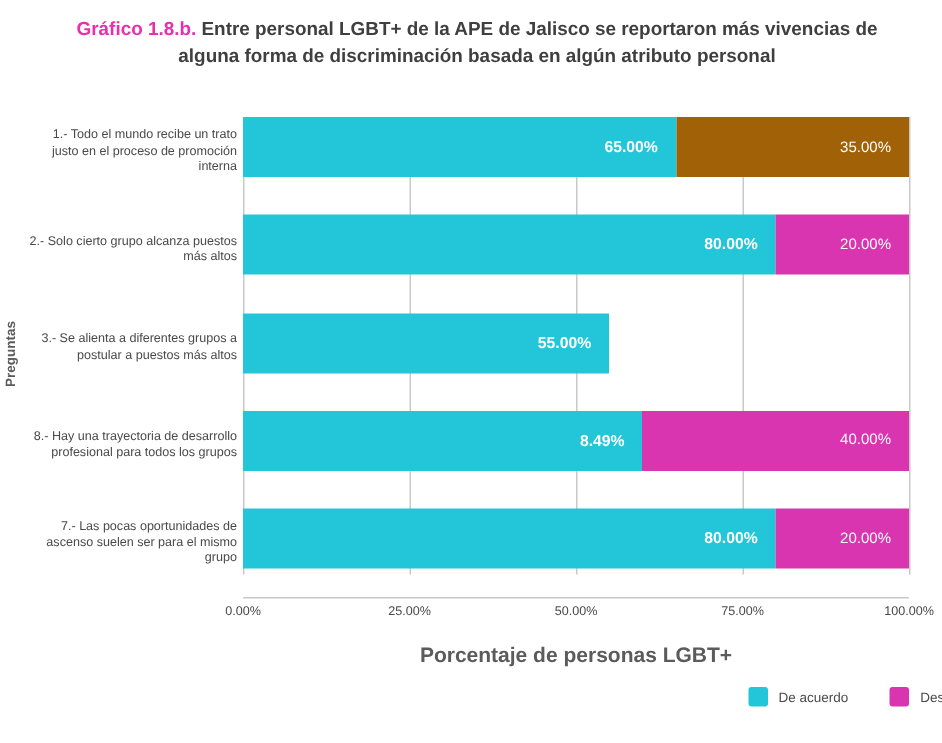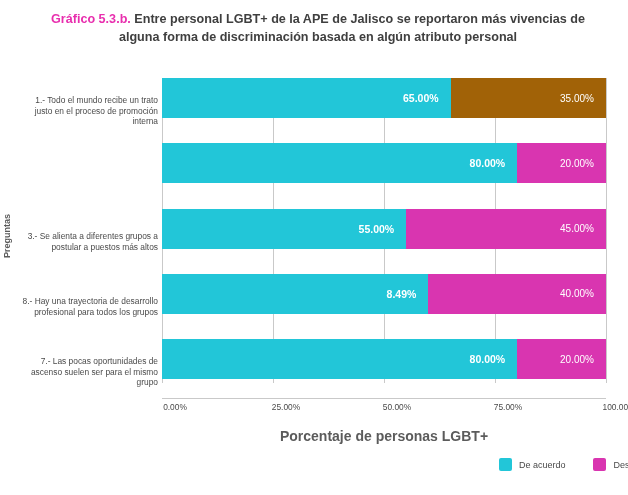--- a/index.html
+++ b/index.html
@@ -65,21 +65,20 @@
     height: 305px;
   }
   .cat-label {
     position: absolute;
     right: 0;
     width: 142px;
     text-align: right;
     font-size: 8.4px;
     line-height: 1.25;
     color: #4a4a4a;
-    margin-top: 11px;
   }
 
   .plot {
     position: absolute;
     left: 162px;
     top: 10px;
     width: 444px;
     height: 305px;
   }
   .gridline {
@@ -139,21 +138,20 @@
     width: 444px;
     height: 16px;
   }
   .x-tick {
     position: absolute;
     top: 0;
     transform: translateX(-50%);
     font-size: 8.4px;
     color: #4a4a4a;
     white-space: nowrap;
-    margin-left: 13px;
   }
   .axis-label-x {
     position: absolute;
     left: 162px;
     top: 428px;
     width: 444px;
     text-align: center;
     font-size: 14px;
     font-weight: bold;
     color: #5b5b5b;
@@ -185,27 +183,28 @@
     font-size: 9px;
     color: #4a4a4a;
   }
 </style>
 </head>
 <body>
 
 <div class="chart-root">
 
   <div class="title-block">
-    <span class="title-accent">Gráfico 5.3.b.</span><span> Entre personal LGBT+ de la APE de Jalisco se reportaron más vivencias de alguna forma de discriminación basada en algún atributo personal</span>
+    <span class="title-accent">Gráfico 1.8.b.</span><span> Entre personal LGBT+ de la APE de Jalisco se reportaron más vivencias de alguna forma de discriminación basada en algún atributo personal</span>
   </div>
 
   <div class="plot-wrap">
     <div class="axis-label-y">Preguntas</div>
     <div class="cat-labels">
         <div class="cat-label" style="top: 2px; height: 40px; display: flex; align-items: center; justify-content: flex-end;">1.- Todo el mundo recibe un trato justo en el proceso de promoción interna</div>
+        <div class="cat-label" style="top: 67.25px; height: 40px; display: flex; align-items: center; justify-content: flex-end;">2.- Solo cierto grupo alcanza puestos más altos</div>
         <div class="cat-label" style="top: 132.5px; height: 40px; display: flex; align-items: center; justify-content: flex-end;">3.- Se alienta a diferentes grupos a postular a puestos más altos</div>
         <div class="cat-label" style="top: 197.75px; height: 40px; display: flex; align-items: center; justify-content: flex-end;">8.- Hay una trayectoria de desarrollo profesional para todos los grupos</div>
         <div class="cat-label" style="top: 263px; height: 40px; display: flex; align-items: center; justify-content: flex-end;">7.- Las pocas oportunidades de ascenso suelen ser para el mismo grupo</div>
       </div>
     <div class="plot">
         <div class="gridline" style="left: 0%;"></div>
         <div class="gridline" style="left: 25%;"></div>
         <div class="gridline" style="left: 50%;"></div>
         <div class="gridline" style="left: 75%;"></div>
         <div class="gridline" style="left: 100%;"></div>
@@ -222,23 +221,20 @@
             <span class="seg-label">80.00%</span>
           </div>
           <div class="seg seg-disagree" style="width: 20%; background: rgb(217, 53, 176);">
             <span class="seg-label">20.00%</span>
           </div>
         </div>
         <div class="bar-row" style="top: 130.5px;">
           <div class="seg seg-agree" style="width: 55%; background: rgb(34, 198, 216);">
             <span class="seg-label">55.00%</span>
           </div>
-          <div class="seg seg-disagree" style="width: 45%; background: rgb(217, 53, 176);">
-            <span class="seg-label">45.00%</span>
-          </div>
         </div>
         <div class="bar-row" style="top: 195.75px;">
           <div class="seg seg-agree" style="width: 60%; background: rgb(34, 198, 216);">
             <span class="seg-label">8.49%</span>
           </div>
           <div class="seg seg-disagree" style="width: 40%; background: rgb(217, 53, 176); text-align: right;">
             <span class="seg-label">40.00%</span>
           </div>
         </div>
         <div class="bar-row" style="top: 261px;">

